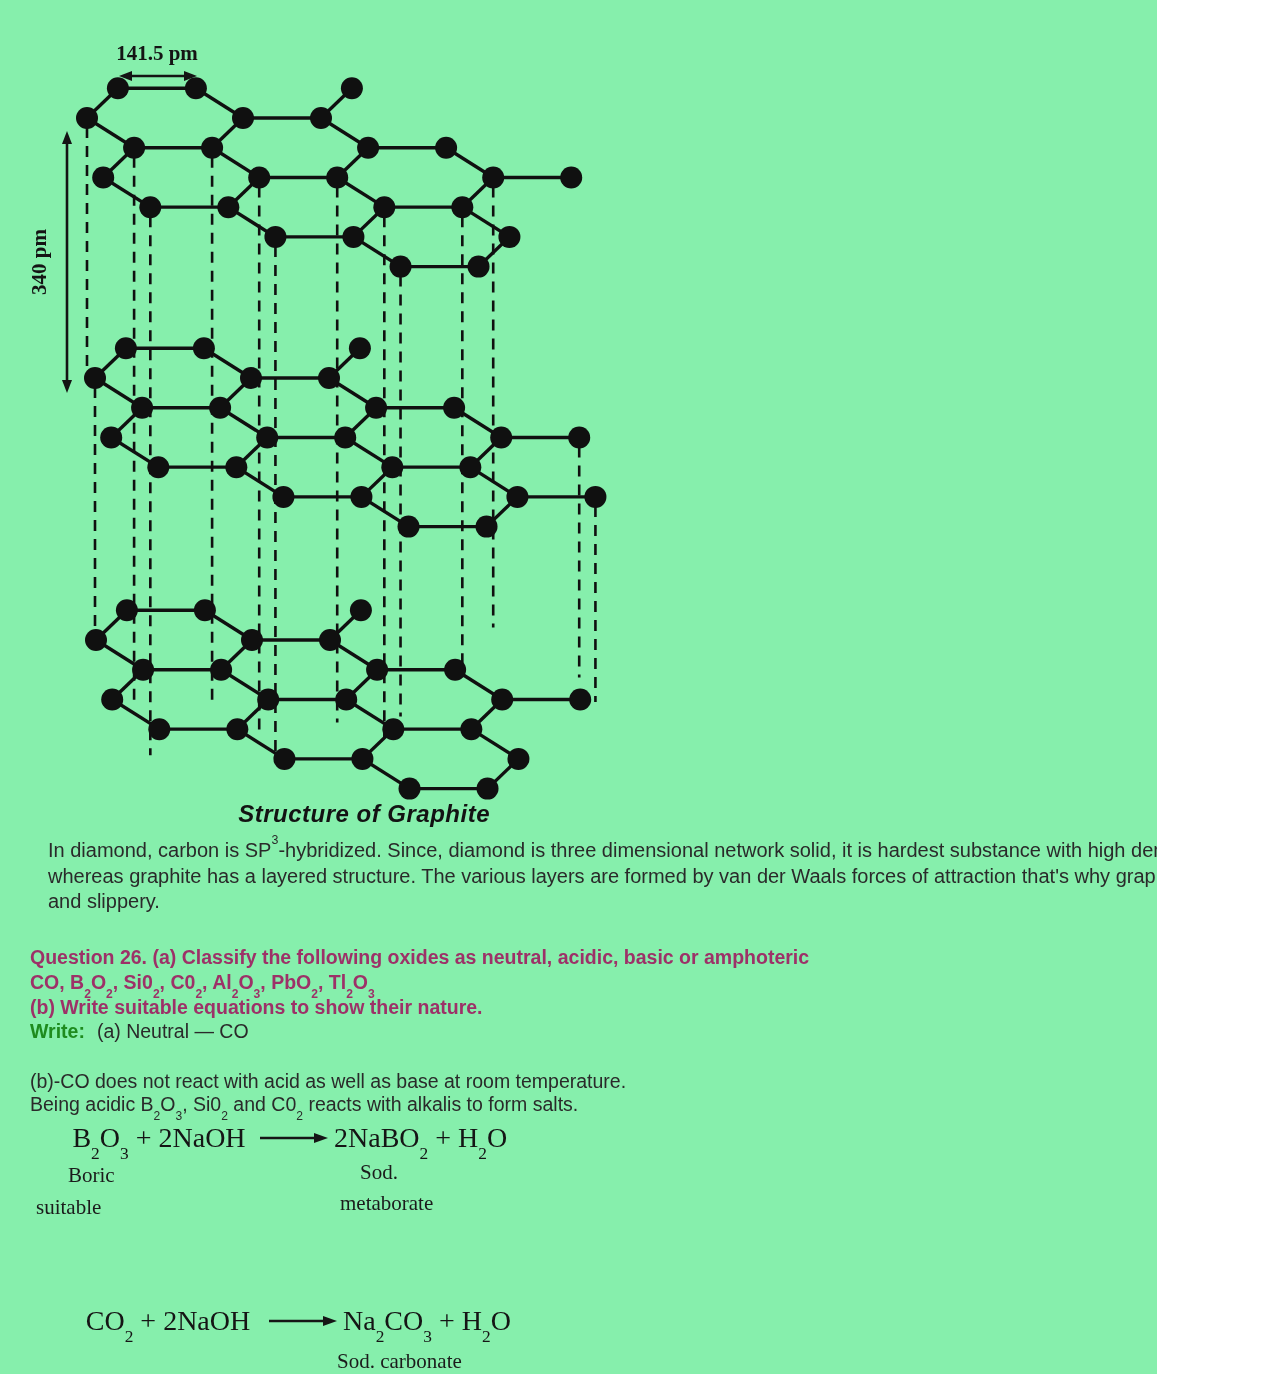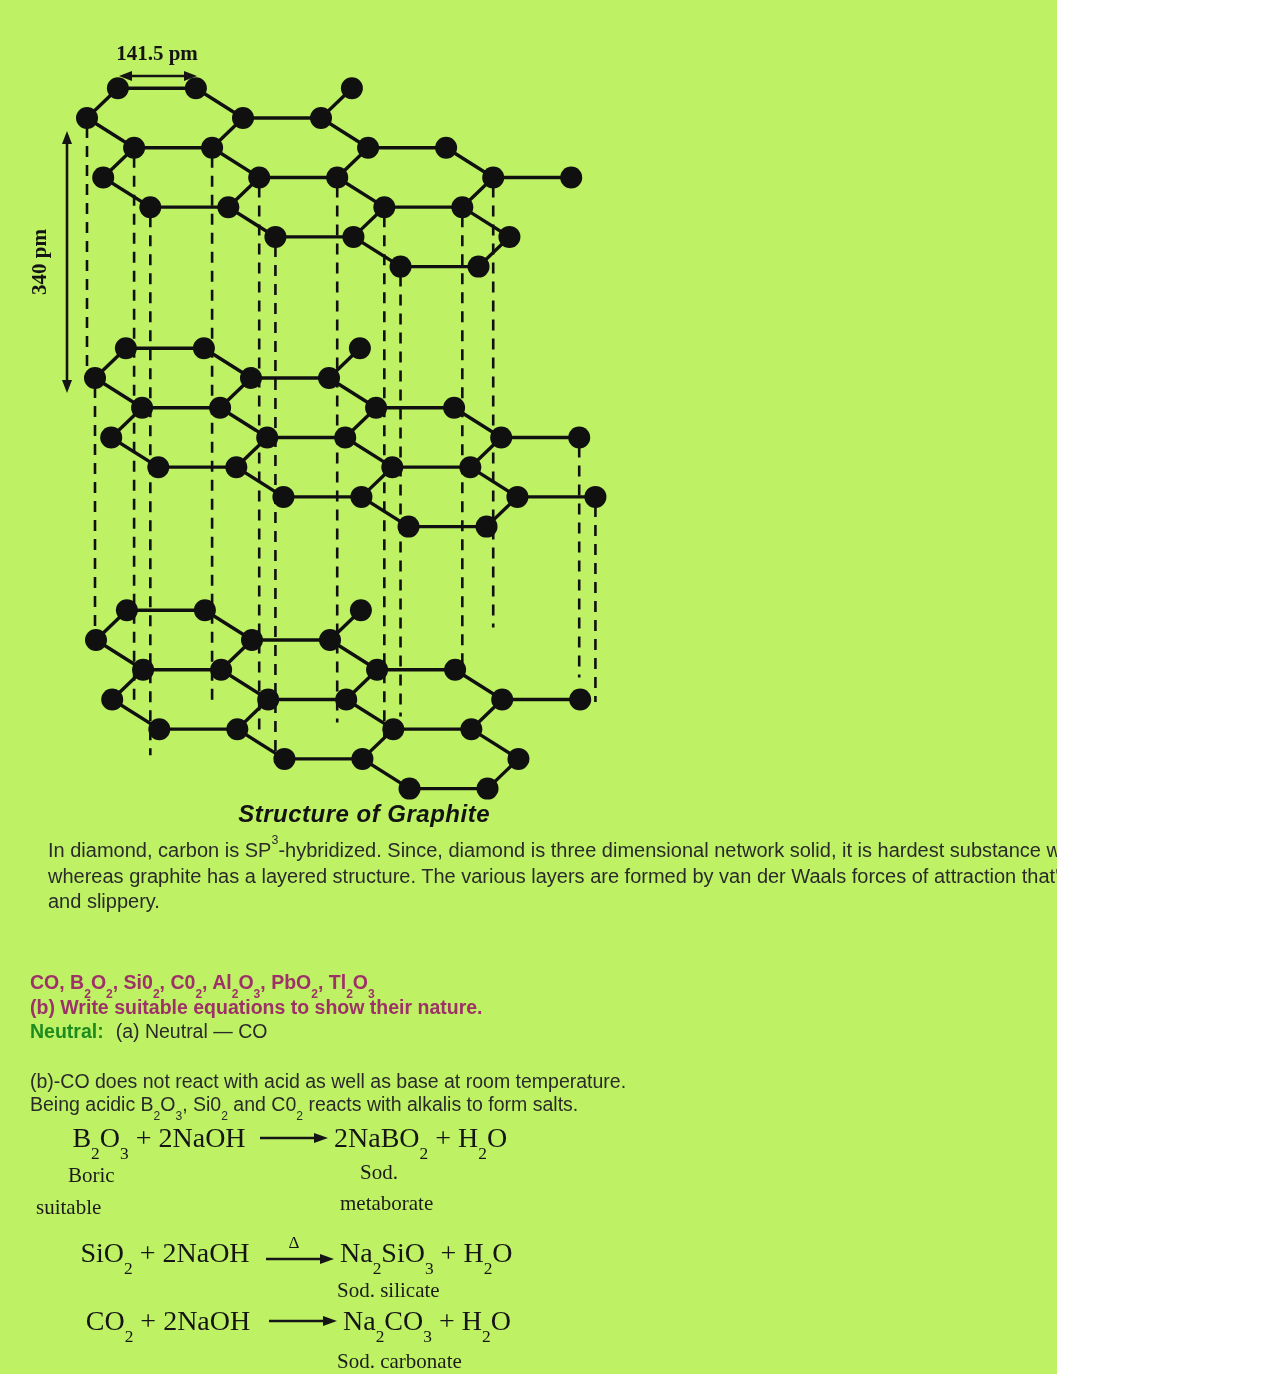--- a/index.html
+++ b/index.html
@@ -1,16 +1,16 @@
 <!DOCTYPE html>
 <html><head>
 <meta charset="utf-8">
 <style>
   html,body{margin:0;padding:0;background:#ffffff;}
-  .page{position:relative;width:1057px;height:1374px;background:#bef264;overflow:hidden;
+  .page{position:relative;width:1157px;height:1374px;background:#86efac;overflow:hidden;
         font-family:"Liberation Sans",sans-serif;color:#262626;}
   .diagram-svg{position:absolute;left:0;top:0;}
   .dimlabel{font-family:"Liberation Serif",serif;font-weight:bold;font-size:21px;fill:#141414;}
   .caption{position:absolute;left:170px;top:800px;width:320px;text-align:right;
            font-family:"Liberation Sans",sans-serif;font-style:italic;font-weight:bold;
            font-size:24px;letter-spacing:0.5px;color:#131313;}
   .para{position:absolute;left:48px;top:838px;width:1226px;font-size:20px;line-height:25.5px;color:#2a2a2a;}
   .qline{position:absolute;left:30px;font-size:19.5px;font-weight:bold;color:#9d3168;white-space:nowrap;}
   .aline{position:absolute;left:30px;font-size:19.5px;color:#2a2a2a;white-space:nowrap;}
   .anslabel{color:#1e8b1e;font-weight:bold;margin-right:12px;}
@@ -227,25 +227,26 @@
       <polygon points="67,131 62,144 72,144" fill="#141414"></polygon>
       <polygon points="67,393 62,380 72,380" fill="#141414"></polygon>
       <text class="dimlabel" x="46" y="262" text-anchor="middle" transform="rotate(-90 46 262)">340 pm</text>
     </g>
   </svg>
 
   <div class="caption">Structure of Graphite</div>
 
   <div class="para">In diamond, carbon is SP<sup>3</sup>-hybridized. Since, diamond is three dimensional network solid, it is hardest substance with high density whereas graphite has a layered structure. The various layers are formed by van der Waals forces of attraction that's why graphite is soft and slippery.</div>
 
+  <div class="qline" style="top:946px">Question 26. (a) Classify the following oxides as neutral, acidic, basic or amphoteric</div>
   <div class="qline" style="top:971px">CO, B<sub>2</sub>O<sub>2</sub>, Si0<sub>2</sub>, C0<sub>2</sub>, Al<sub>2</sub>O<sub>3</sub>, PbO<sub>2</sub>, Tl<sub>2</sub>O<sub>3</sub></div>
   <div class="qline" style="top:996px">(b) Write suitable equations to show their nature.</div>
 
   <div class="aline" style="top:1020px">
-    <span class="anslabel">Neutral:</span><span>(a) Neutral — CO</span>
+    <span class="anslabel">Write:</span><span>(a) Neutral — CO</span>
   </div>
   <div class="aline" style="top:1070px">(b)-CO does not react with acid as well as base at room temperature.</div>
   <div class="aline" style="top:1093px">Being acidic B<sub>2</sub>O<sub>3</sub>, Si0<sub>2</sub> and C0<sub>2</sub> reacts with alkalis to form salts.</div>
 
   <div class="eq" style="top:1120px;width:560px;height:110px">
     <div class="eqrow">
       <span class="eqlhs">B<sub>2</sub>O<sub>3</sub> + 2NaOH</span>
       <span class="eqarrow">
         <svg width="72" height="36">
           <line x1="2" y1="18" x2="58" y2="18" stroke="#151515" stroke-width="2.4"></line>
@@ -253,34 +254,20 @@
         </svg>
       </span>
       <span class="eqrhs">2NaBO<sub>2</sub> + H<sub>2</sub>O</span>
     </div>
     <div class="eqlab" style="left:8px;top:43px">Boric</div>
     <div class="eqlab" style="left:-24px;top:75px">suitable</div>
     <div class="eqlab" style="left:300px;top:40px">Sod.</div>
     <div class="eqlab" style="left:280px;top:71px">metaborate</div>
   </div>
 
-  <div class="eq" style="top:1233px;width:560px;height:75px">
-    <div class="eqrow">
-      <span class="eqlhs" style="padding-left:6px">SiO<sub>2</sub> + 2NaOH</span>
-      <span class="eqarrow">
-        <svg width="72" height="40">
-          <text x="30" y="15" text-anchor="middle" font-size="17" font-family="Liberation Serif,serif" fill="#151515">Δ</text>
-          <line x1="2" y1="26" x2="58" y2="26" stroke="#151515" stroke-width="2.4"></line>
-          <polygon points="70,26 56,21 56,31" fill="#151515"></polygon>
-        </svg>
-      </span>
-      <span class="eqrhs">Na<sub>2</sub>SiO<sub>3</sub> + H<sub>2</sub>O</span>
-    </div>
-    <div class="eqlab" style="left:277px;top:45px">Sod. silicate</div>
-  </div>
 
   <div class="eq" style="top:1303px;width:560px;height:70px">
     <div class="eqrow">
       <span class="eqlhs" style="padding-left:9px">CO<sub>2</sub> + 2NaOH</span>
       <span class="eqarrow">
         <svg width="72" height="36">
           <line x1="2" y1="18" x2="58" y2="18" stroke="#151515" stroke-width="2.4"></line>
           <polygon points="70,18 56,13 56,23" fill="#151515"></polygon>
         </svg>
       </span>

